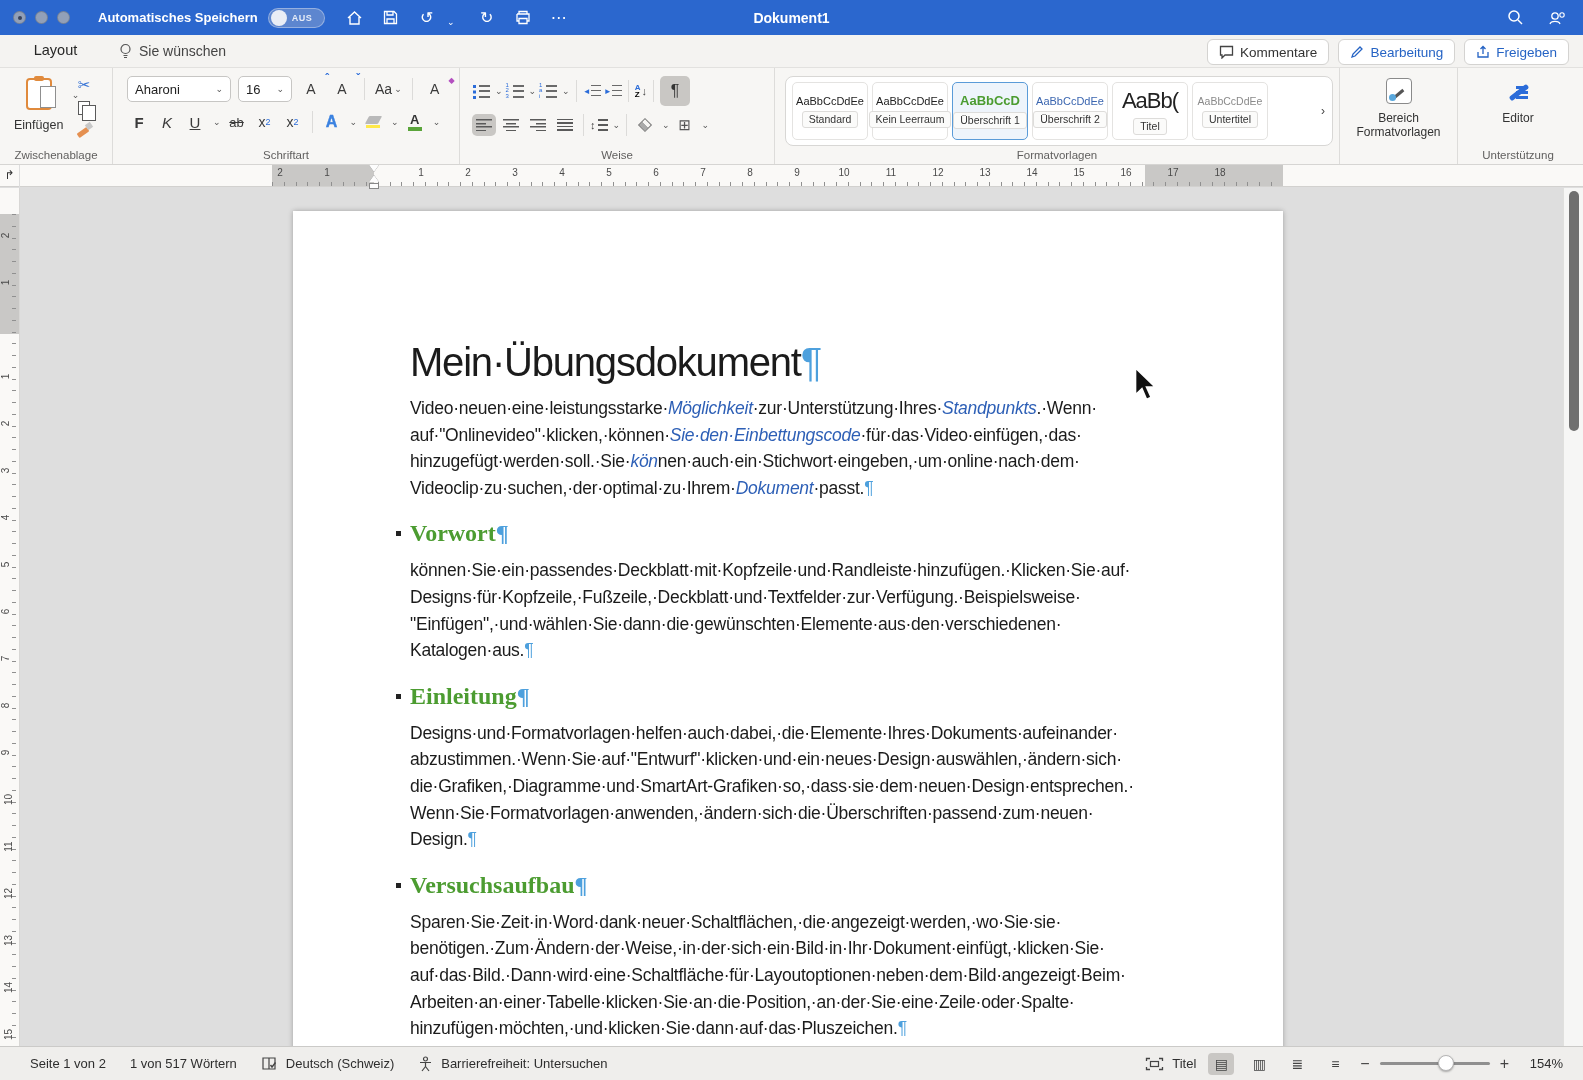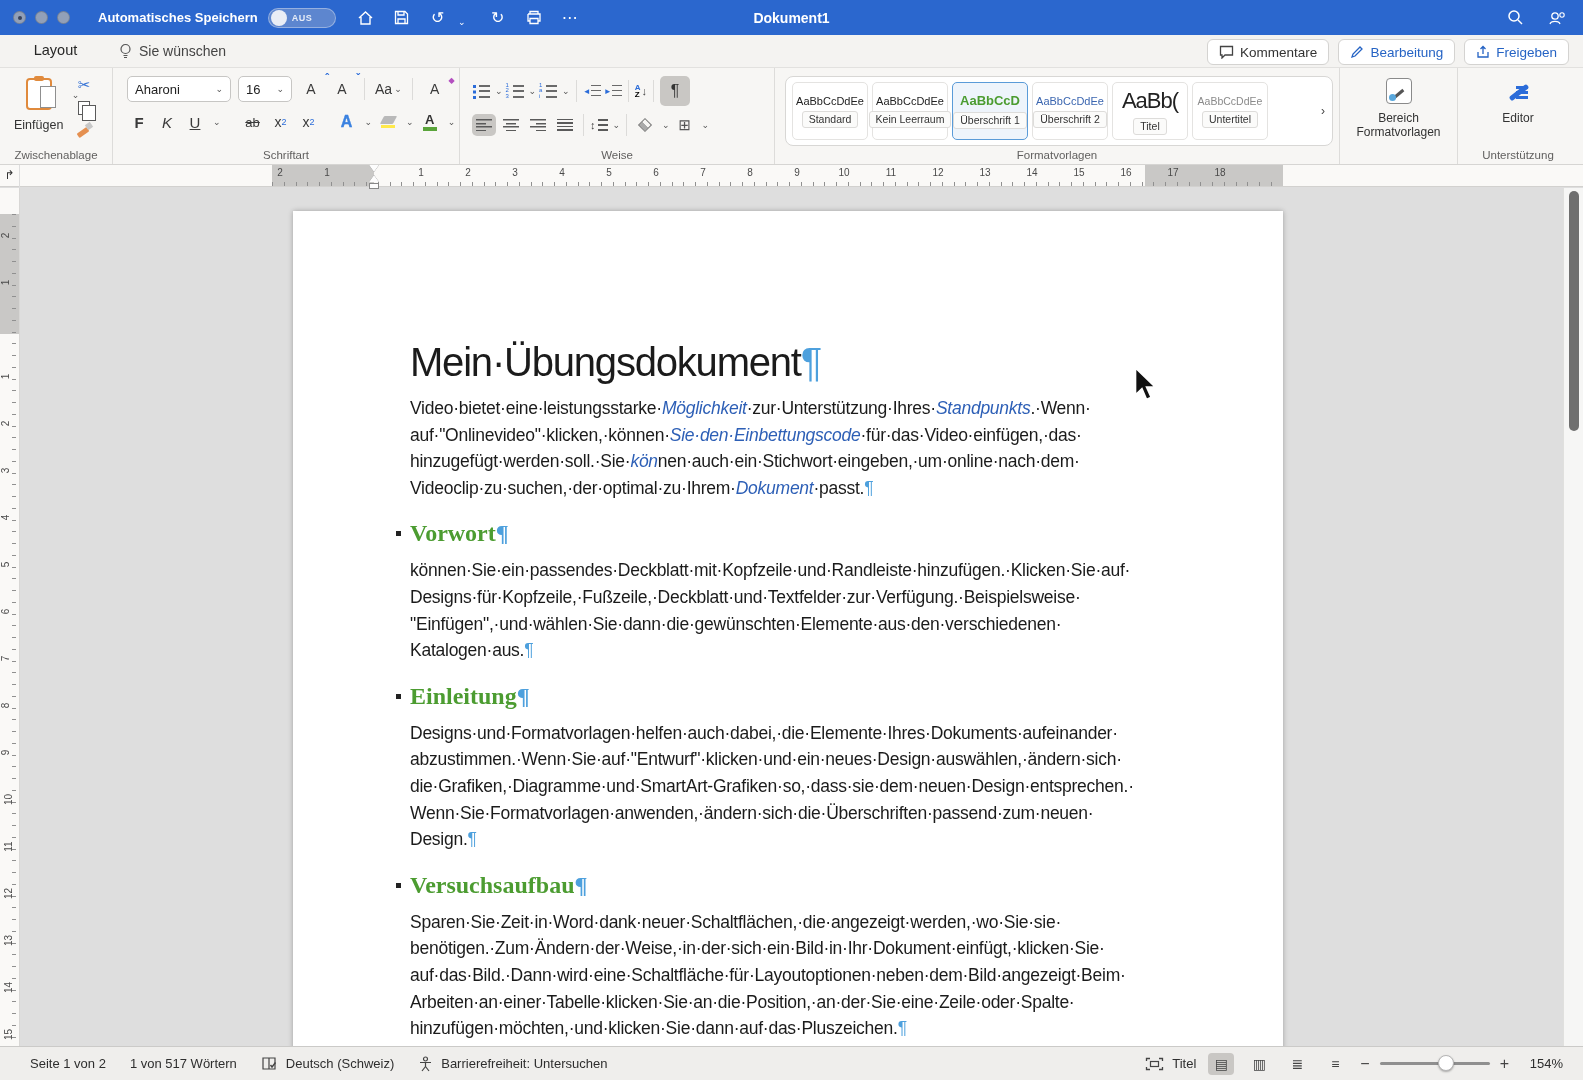--- a/index.html
+++ b/index.html
@@ -9,21 +9,21 @@
 
   
   .titlebar { position:absolute; left:0; top:0; width:100%; height:35px;
     background:#2b67ce; display:flex; align-items:center; color:#fff; }
   .traffic { display:flex; gap:9px; margin-left:13px; }
   .tl { width:13px; height:13px; border-radius:50%; background:#92a0b8;
     border:1px solid rgba(0,0,0,.18); position:relative; }
   .tl.dirty::after { content:""; position:absolute; left:3.5px; top:3.5px;
     width:4px; height:4px; border-radius:50%; background:#39435c; }
   .autosave { margin-left:28px; font-size:13px; font-weight:bold; }
-  .switch { margin-left:10px; width:68px; height:20px; border-radius:10px;
+  .switch { margin-left:10px; width:57px; height:20px; border-radius:10px;
     background:#5d86cf; border:1px solid rgba(255,255,255,.35);
     display:flex; align-items:center; cursor:default; }
   .knob { width:16px; height:16px; border-radius:50%; background:#e9edf5; margin-left:2px; }
   .switch .sw-label { font-size:9px; font-weight:bold; color:#e6ecf7; margin-left:5px; letter-spacing:.5px; }
   .qicons { display:flex; align-items:center; gap:16px; margin-left:20px; }
   .qico { width:20px; height:20px; display:flex; align-items:center; justify-content:center;
     color:#fff; font-size:16px; }
   .qico svg { display:block; }
   .undo-chev { font-size:9px; margin-left:-12px; margin-top:8px; }
   .doc-title { position:absolute; left:50%; transform:translateX(-50%);
@@ -84,21 +84,21 @@
     display:flex; align-items:center; justify-content:space-between; padding:0 7px; font-size:13px; color:#222; }
   .f-row1 { gap:7px; }
   .f-row2 { margin-top:9px; gap:4px; }
   .fbtn { min-width:24px; height:22px; font-size:14px; }
   .sep-v { width:1px; height:22px; background:#dcdbd9; margin:0 3px; }
   .cap { position:relative; }
   .cap .c { position:absolute; top:-7px; right:-6px; font-size:11px; color:#2b6cd9; font-weight:bold;}
   .bold-f { font-weight:bold; font-size:15px; }
   .ital-k { font-style:italic; font-size:15px; }
   .und-u { text-decoration:underline; font-size:15px; }
-  .strike { text-decoration:line-through; font-size:13px;margin-left:16px; }
+  .strike { text-decoration:line-through; font-size:13px; }
   .subsup sub,.subsup sup { font-size:9px; color:#2b6cd9; }
   .fx-a { color:#3b82e0; font-weight:bold; font-size:16px; -webkit-text-stroke:.4px #3b82e0; }
   .bar-ic { display:flex; flex-direction:column; align-items:center; line-height:1; }
   .bar-ic .t { font-size:13px; font-weight:bold; color:#333; }
   .bar { width:14px; height:3.5px; margin-top:1px; }
   .bar.yellow { background:#ffe94a; }
   .bar.green { background:#5aa43a; }
   .pen-body { width:13px; height:8px; background:#b9b9b9; transform:skewX(-28deg); border-radius:1px; }
   .clear-a { position:relative; font-size:14px; }
   .clear-a::after { content:"◆"; position:absolute; right:-8px; top:-2px; font-size:8px; color:#b44fc0; }
@@ -553,21 +553,21 @@
           <span class="vr-num" style="top: 700px;">12</span>
           <span class="vr-num" style="top: 747px;">13</span>
           <span class="vr-num" style="top: 794px;">14</span>
           <span class="vr-num" style="top: 841px;">15</span>
         </div>
     </div>
     <div class="page">
       <div class="content" id="doc-content">
           <div class="doctitle"><span>Mein·Übungsdokument</span><span class="seg-p">¶</span></div>
           <div class="para">
-            <div class="pline"><span>Video·bietet·eine·leistungsstarke·</span><span class="seg-i">Möglichkeit</span><span>·zur·Unterstützung·Ihres·</span><span class="seg-i">Standpunkts</span><span>.·Wenn·</span></div>
+            <div class="pline"><span>Video·neuen·eine·leistungsstarke·</span><span class="seg-i">Möglichkeit</span><span>·zur·Unterstützung·Ihres·</span><span class="seg-i">Standpunkts</span><span>.·Wenn·</span></div>
             <div class="pline"><span>auf·"Onlinevideo"·klicken,·können·</span><span class="seg-i">Sie·den·Einbettungscode</span><span>·für·das·Video·einfügen,·das·</span></div>
             <div class="pline"><span>hinzugefügt·werden·soll.·Sie·</span><span class="seg-i">kön</span><span>nen·auch·ein·Stichwort·eingeben,·um·online·nach·dem·</span></div>
             <div class="pline"><span>Videoclip·zu·suchen,·der·optimal·zu·Ihrem·</span><span class="seg-i">Dokument</span><span>·passt.</span><span class="seg-p">¶</span></div>
           </div>
           <div class="dh"><span>Vorwort</span><span class="seg-p">¶</span></div>
           <div class="para">
             <div class="pline"><span>können·Sie·ein·passendes·Deckblatt·mit·Kopfzeile·und·Randleiste·hinzufügen.·Klicken·Sie·auf·</span></div>
             <div class="pline"><span>Designs·für·Kopfzeile,·Fußzeile,·Deckblatt·und·Textfelder·zur·Verfügung.·Beispielsweise·</span></div>
             <div class="pline"><span>"Einfügen",·und·wählen·Sie·dann·die·gewünschten·Elemente·aus·den·verschiedenen·</span></div>
             <div class="pline"><span>Katalogen·aus.</span><span class="seg-p">¶</span></div>

